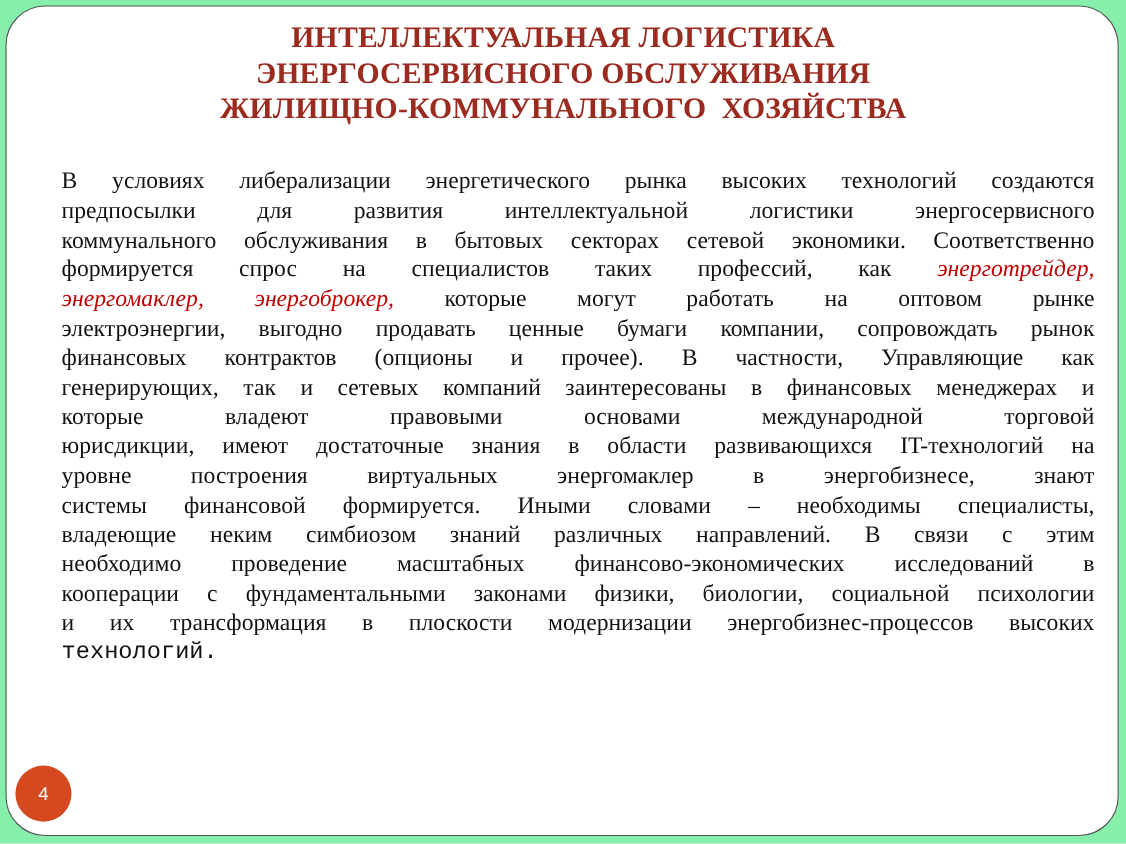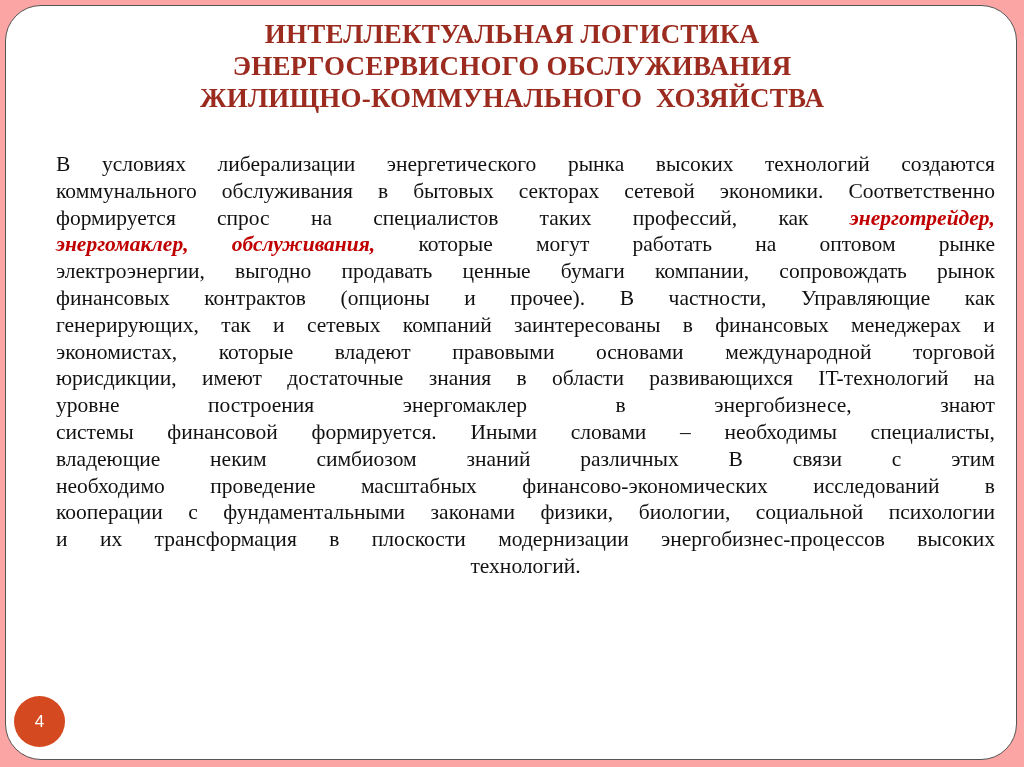--- a/index.html
+++ b/index.html
@@ -7,21 +7,21 @@
       padding: 0;
       width: 1024px;
       height: 767px;
       background: #ffffff;
       overflow: hidden;
     }
     .slide {
       position: relative;
       width: 1024px;
       height: 767px;
-      background: #fca5a5;
+      background: #86efac;
     }
     .frame {
       position: absolute;
       left: 5px;
       top: 5px;
       width: 1010px;
       height: 753px;
       border: 1.5px solid #555;
       border-radius: 36px 0 36px 0;
       border-top-right-radius: 36px;
@@ -50,24 +50,24 @@
       font-family: "Liberation Serif", serif;
       font-size: 21.5px;
       line-height: 26.8px;
       color: #111;
     }
     .line {
       display: flex;
       justify-content: space-between;
       white-space: nowrap;
     }
-    .line.last { justify-content: center; }
+    .line.last { justify-content: flex-start; font-family: Liberation Mono, monospace; }
     .hl {
       color: #c00000;
-      font-weight: bold;
+      font-weight: normal;
       font-style: italic;
     }
     .page-badge {
       position: absolute;
       left: 14px;
       top: 696px;
       width: 51px;
       height: 51px;
       border-radius: 50%;
       background: #d4491f;
@@ -96,20 +96,28 @@
         <span>В</span>
         <span>условиях</span>
         <span>либерализации</span>
         <span>энергетического</span>
         <span>рынка</span>
         <span>высоких</span>
         <span>технологий</span>
         <span>создаются</span>
       </div>
       <div class="line">
+        <span>предпосылки</span>
+        <span>для</span>
+        <span>развития</span>
+        <span>интеллектуальной</span>
+        <span>логистики</span>
+        <span>энергосервисного</span>
+      </div>
+      <div class="line">
         <span>коммунального</span>
         <span>обслуживания</span>
         <span>в</span>
         <span>бытовых</span>
         <span>секторах</span>
         <span>сетевой</span>
         <span>экономики.</span>
         <span>Соответственно</span>
       </div>
       <div class="line">
@@ -117,21 +125,21 @@
         <span>спрос</span>
         <span>на</span>
         <span>специалистов</span>
         <span>таких</span>
         <span>профессий,</span>
         <span>как</span>
         <span class="hl">энерготрейдер,</span>
       </div>
       <div class="line">
         <span class="hl">энергомаклер,</span>
-        <span class="hl">обслуживания,</span>
+        <span class="hl">энергоброкер,</span>
         <span>которые</span>
         <span>могут</span>
         <span>работать</span>
         <span>на</span>
         <span>оптовом</span>
         <span>рынке</span>
       </div>
       <div class="line">
         <span>электроэнергии,</span>
         <span>выгодно</span>
@@ -159,21 +167,20 @@
         <span>и</span>
         <span>сетевых</span>
         <span>компаний</span>
         <span>заинтересованы</span>
         <span>в</span>
         <span>финансовых</span>
         <span>менеджерах</span>
         <span>и</span>
       </div>
       <div class="line">
-        <span>экономистах,</span>
         <span>которые</span>
         <span>владеют</span>
         <span>правовыми</span>
         <span>основами</span>
         <span>международной</span>
         <span>торговой</span>
       </div>
       <div class="line">
         <span>юрисдикции,</span>
         <span>имеют</span>
@@ -181,20 +188,21 @@
         <span>знания</span>
         <span>в</span>
         <span>области</span>
         <span>развивающихся</span>
         <span>IT-технологий</span>
         <span>на</span>
       </div>
       <div class="line">
         <span>уровне</span>
         <span>построения</span>
+        <span>виртуальных</span>
         <span>энергомаклер</span>
         <span>в</span>
         <span>энергобизнесе,</span>
         <span>знают</span>
       </div>
       <div class="line">
         <span>системы</span>
         <span>финансовой</span>
         <span>формируется.</span>
         <span>Иными</span>
@@ -202,20 +210,21 @@
         <span>–</span>
         <span>необходимы</span>
         <span>специалисты,</span>
       </div>
       <div class="line">
         <span>владеющие</span>
         <span>неким</span>
         <span>симбиозом</span>
         <span>знаний</span>
         <span>различных</span>
+        <span>направлений.</span>
         <span>В</span>
         <span>связи</span>
         <span>с</span>
         <span>этим</span>
       </div>
       <div class="line">
         <span>необходимо</span>
         <span>проведение</span>
         <span>масштабных</span>
         <span>финансово-экономических</span>

